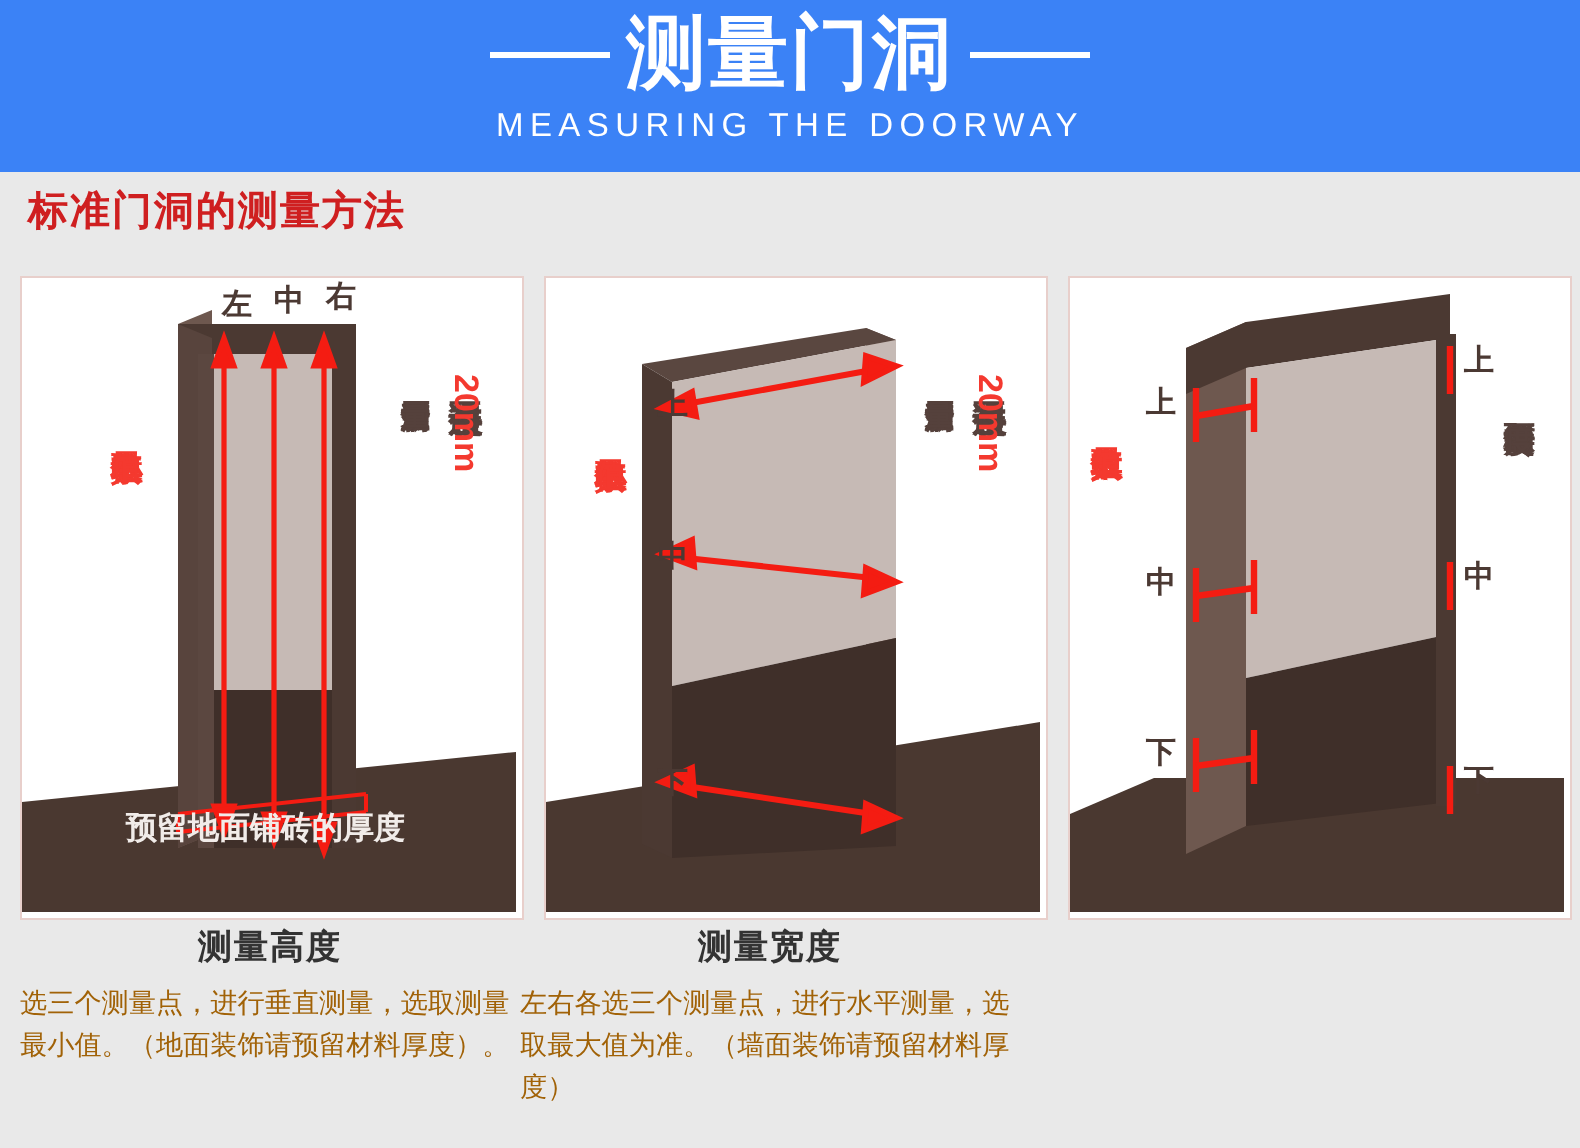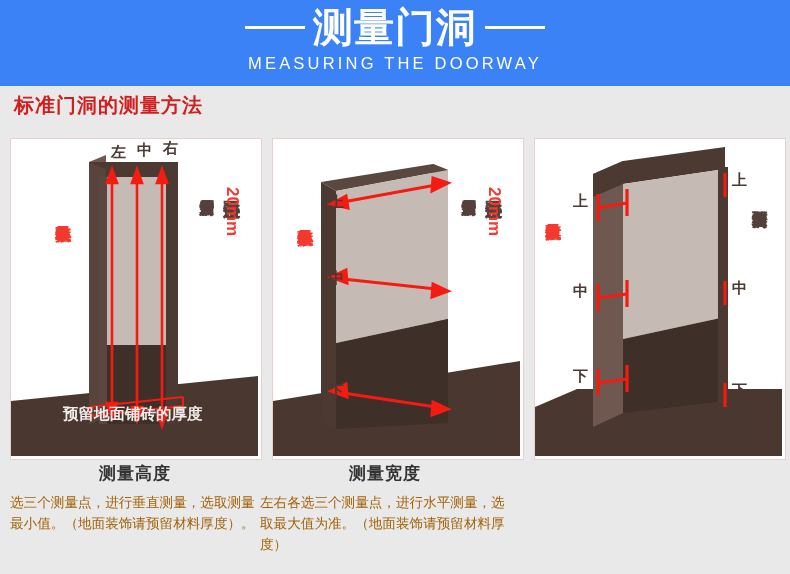--- a/index.html
+++ b/index.html
@@ -261,15 +261,15 @@
   </div>
 </div>
 
 <div class="captions">
   <div class="cap">
     <div class="cap-title">测量高度</div>
     <div class="cap-body">选三个测量点，进行垂直测量，选取测量最小值。（地面装饰请预留材料厚度）。</div>
   </div>
   <div class="cap">
     <div class="cap-title">测量宽度</div>
-    <div class="cap-body">左右各选三个测量点，进行水平测量，选取最大值为准。（地面装饰请预留材料厚度）</div>
+    <div class="cap-body">左右各选三个测量点，进行水平测量，选取最大值为准。（墙面装饰请预留材料厚度）</div>
   </div>
 </div>
 
 </body></html>

